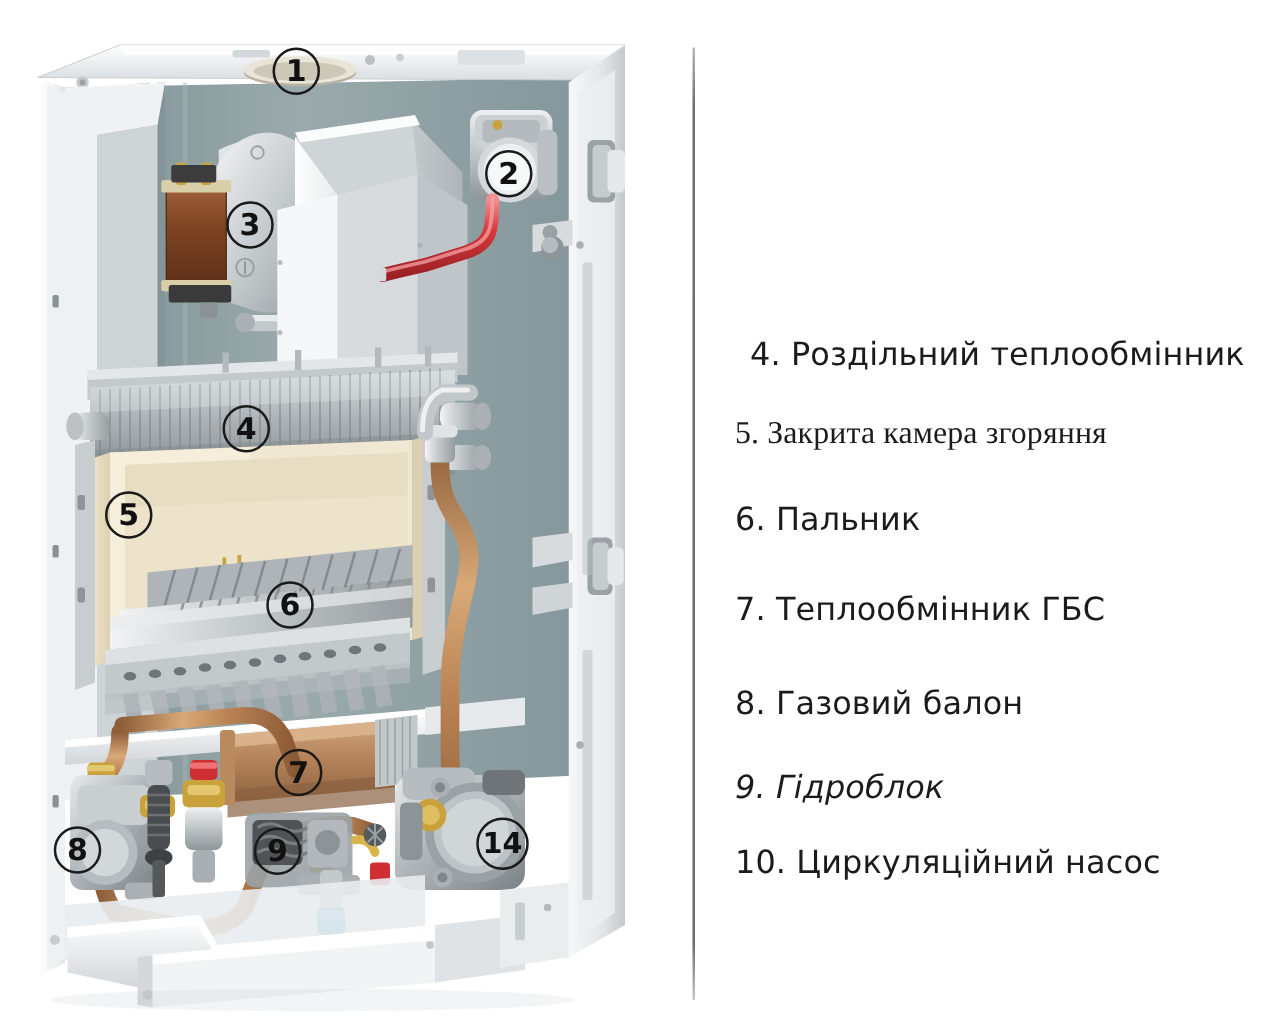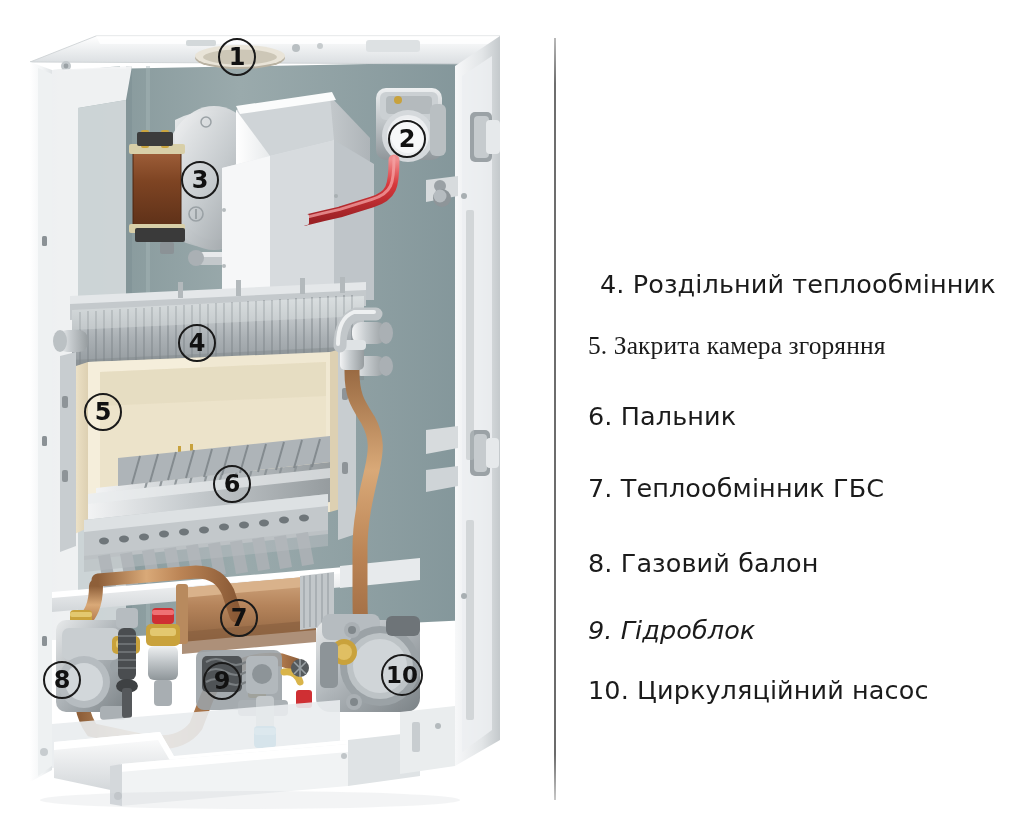--- a/index.html
+++ b/index.html
@@ -559,21 +559,21 @@
   <div class="callout" style="left:220px;top:599px;width:38px;height:38px;font-size:24px;">
     <span>7</span>
   </div>
   <div class="callout" style="left:43px;top:661px;width:38px;height:38px;font-size:24px;">
     <span>8</span>
   </div>
   <div class="callout" style="left:203px;top:662px;width:38px;height:38px;font-size:24px;">
     <span>9</span>
   </div>
   <div class="callout" style="left:381px;top:654px;width:42px;height:42px;font-size:23px;">
-    <span>10</span>
+    <span>14</span>
   </div>
 
   <div id="legend">
     <div id="legend-divider"></div>
 
     <div class="legend-item" style="top:272px;margin-left:12px;">
       <span>4. Роздільний теплообмінник</span>
     </div>
     <div class="legend-item" style="top:333px;font-family:Liberation Serif, serif;">
       <span>5. Закрита камера згоряння</span>

